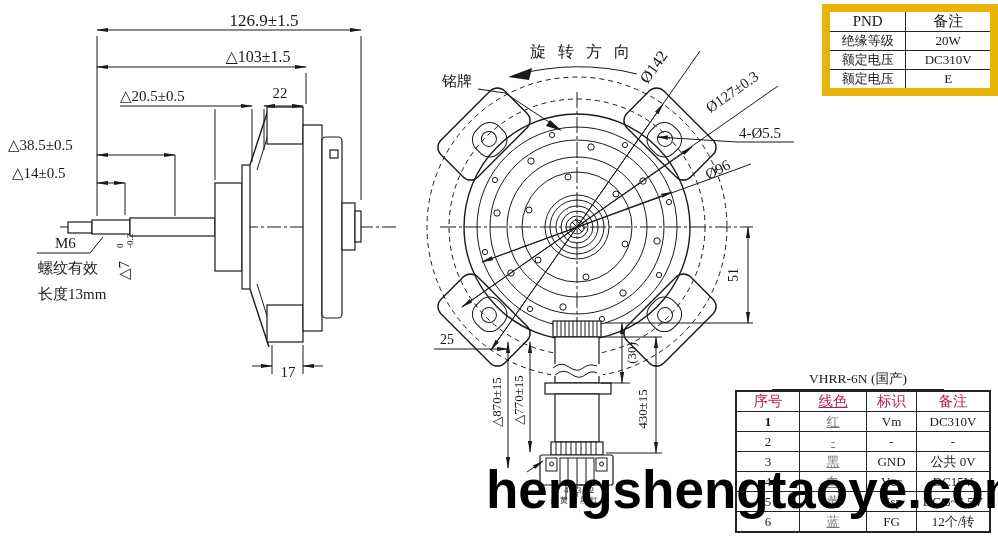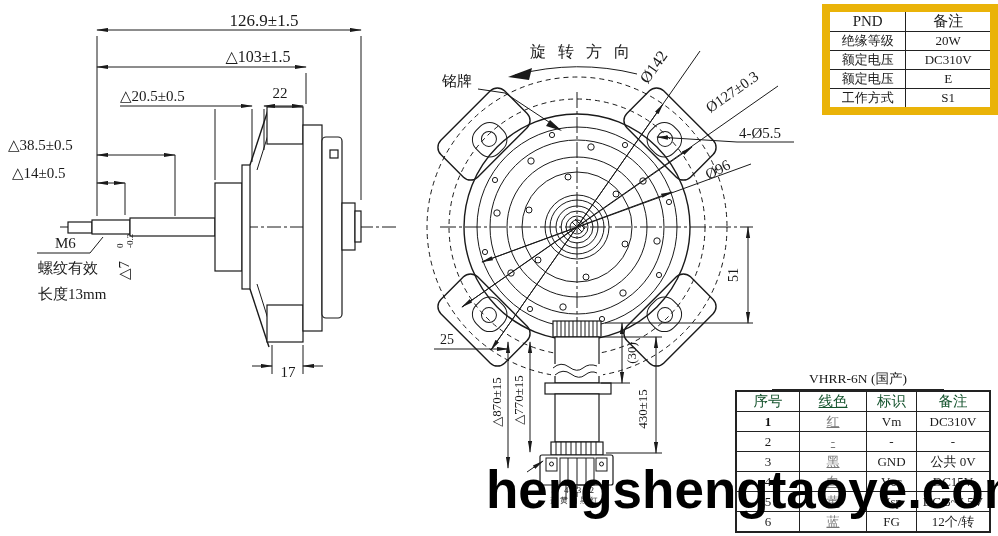--- a/index.html
+++ b/index.html
@@ -16,21 +16,21 @@
   table.spec tr.hd td{font-size:15px;}
   table.spec{border:8px solid #eab308;}
   .wt-title{position:absolute;left:772px;top:370px;width:172px;text-align:center;
             font-size:13.5px;border-bottom:1.5px solid #222;padding-bottom:1px;background:transparent;}
   table.wiring{position:absolute;left:735px;top:390px;border-collapse:collapse;
                font-size:13px;text-align:center;background:#fff;border:2px solid #222;}
   table.wiring td{border:1px solid #222;padding:0;height:19px;}
   table.wiring tr.hd td{font-size:14.5px;}
   table.wiring td.c0{width:62px;} table.wiring td.c1{width:66px;color:#777;text-decoration:underline;}
   table.wiring td.c2{width:49px;} table.wiring td.c3{width:72px;}
-  table.wiring tr.hd td{color:#14532d;}
+  table.wiring tr.hd td{color:#be185d;}
   table.wiring td.bold{font-weight:bold;color:#111;}
   .watermark{position:absolute;left:486px;top:459px;font-size:53px;font-weight:600;
              letter-spacing:0px;color:#000;font-family:"Liberation Sans","DejaVu Sans",sans-serif;
              white-space:nowrap;}
 </style>
 </head>
 <body>
 
 <div class="canvas">
 
@@ -308,24 +308,20 @@
       <td>20W</td>
     </tr>
     <tr>
       <td>额定电压</td>
       <td>DC310V</td>
     </tr>
     <tr>
       <td>额定电压</td>
       <td>E</td>
     </tr>
-    <tr>
-      <td>工作方式</td>
-      <td>S1</td>
-    </tr>
   </tbody>
     </table>
 
   <div class="wt-title">VHRR-6N (国产)</div>
   <table class="wiring">
     <tbody>
         <tr class="hd">
       <td class="c0">序号</td>
       <td class="c1">线色</td>
       <td class="c2">标识</td>

